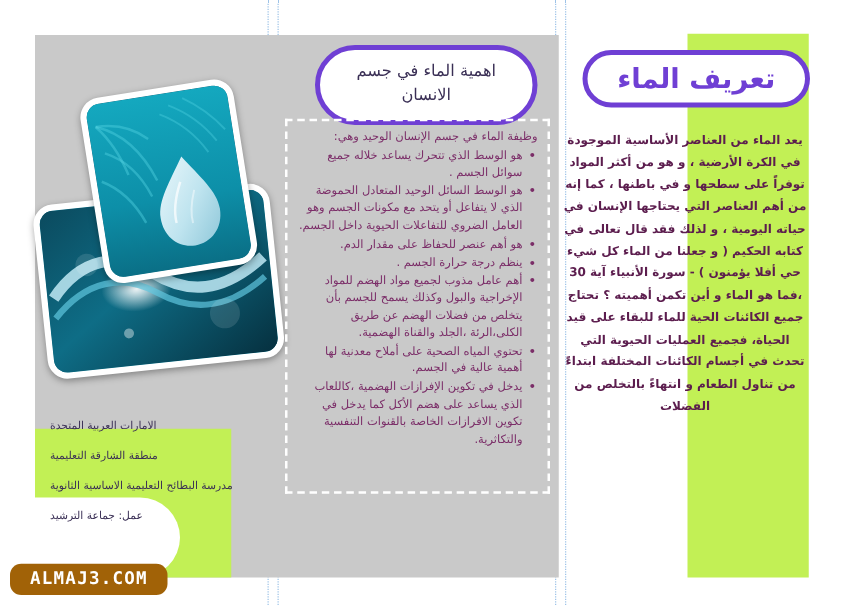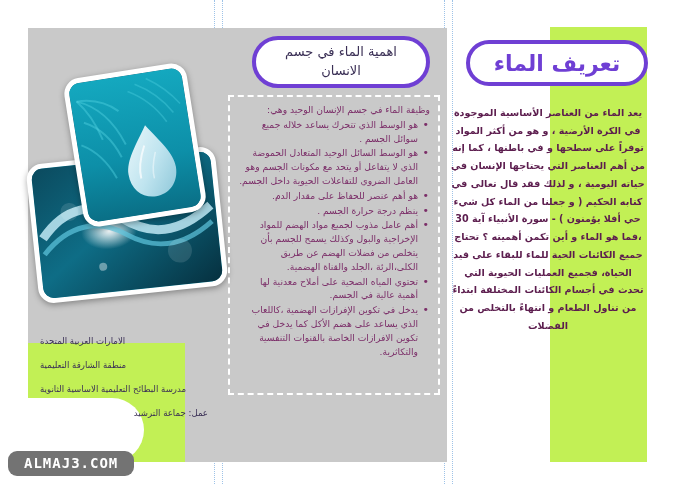--- a/index.html
+++ b/index.html
@@ -99,21 +99,21 @@
     display: flex;
     align-items: center;
     justify-content: center;
     text-align: center;
     box-sizing: border-box;
   }
   .pill-mid {
     left: 252px;
     top: 36px;
     width: 178px;
-    height: 52px;
+    height: 64px;
     padding: 16px 10px;
   }
   .pill-mid .pill-text {
     color: #3a2f55;
     font-size: 13px;
     line-height: 1.45;
   }
   .pill-right {
     left: 466px;
     top: 40px;
@@ -190,31 +190,31 @@
     color: #3a2f55;
     font-size: 8.6px;
     line-height: 1.3;
   }
   .org-lines div { margin-bottom: 13px; }
   .credit {
     position: absolute;
     left: 40px;
     top: 408px;
     width: 168px;
-    text-align: right;
+    text-align: left;
     color: #3a2f55;
     font-size: 8.6px;
   }
 
   
   .watermark {
     position: absolute;
     left: 8px;
     bottom: 8px;
-    background: #737373;
+    background: #a16207;
     color: #ffffff;
     border-radius: 9px;
     padding: 4px 16px 5px 16px;
     font-family: "DejaVu Sans Mono", "Liberation Mono", monospace;
     font-size: 14px;
     font-weight: bold;
     letter-spacing: 1px;
     direction: ltr;
   }
   .wm-accent {

